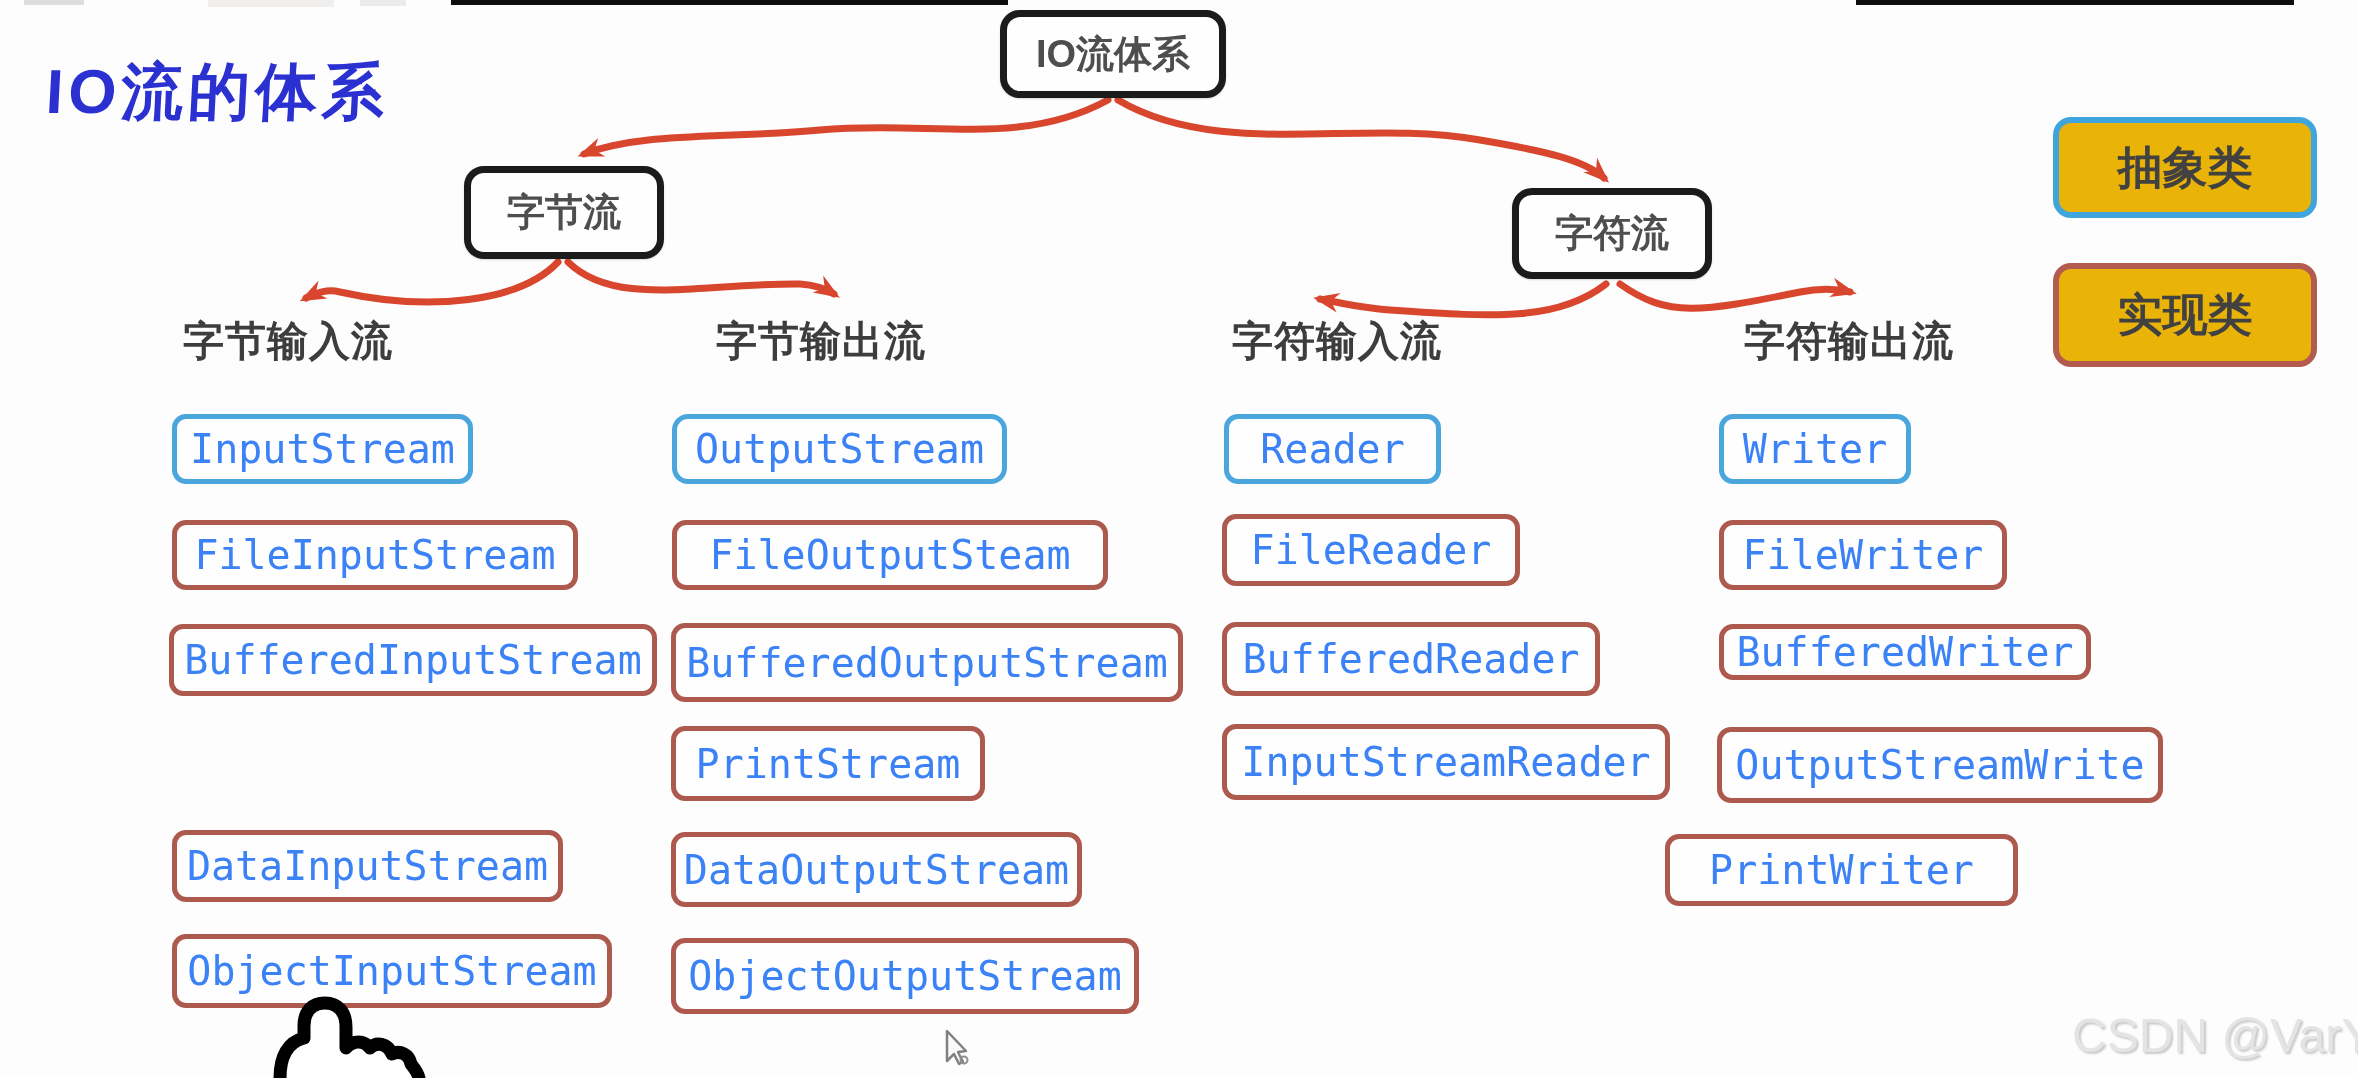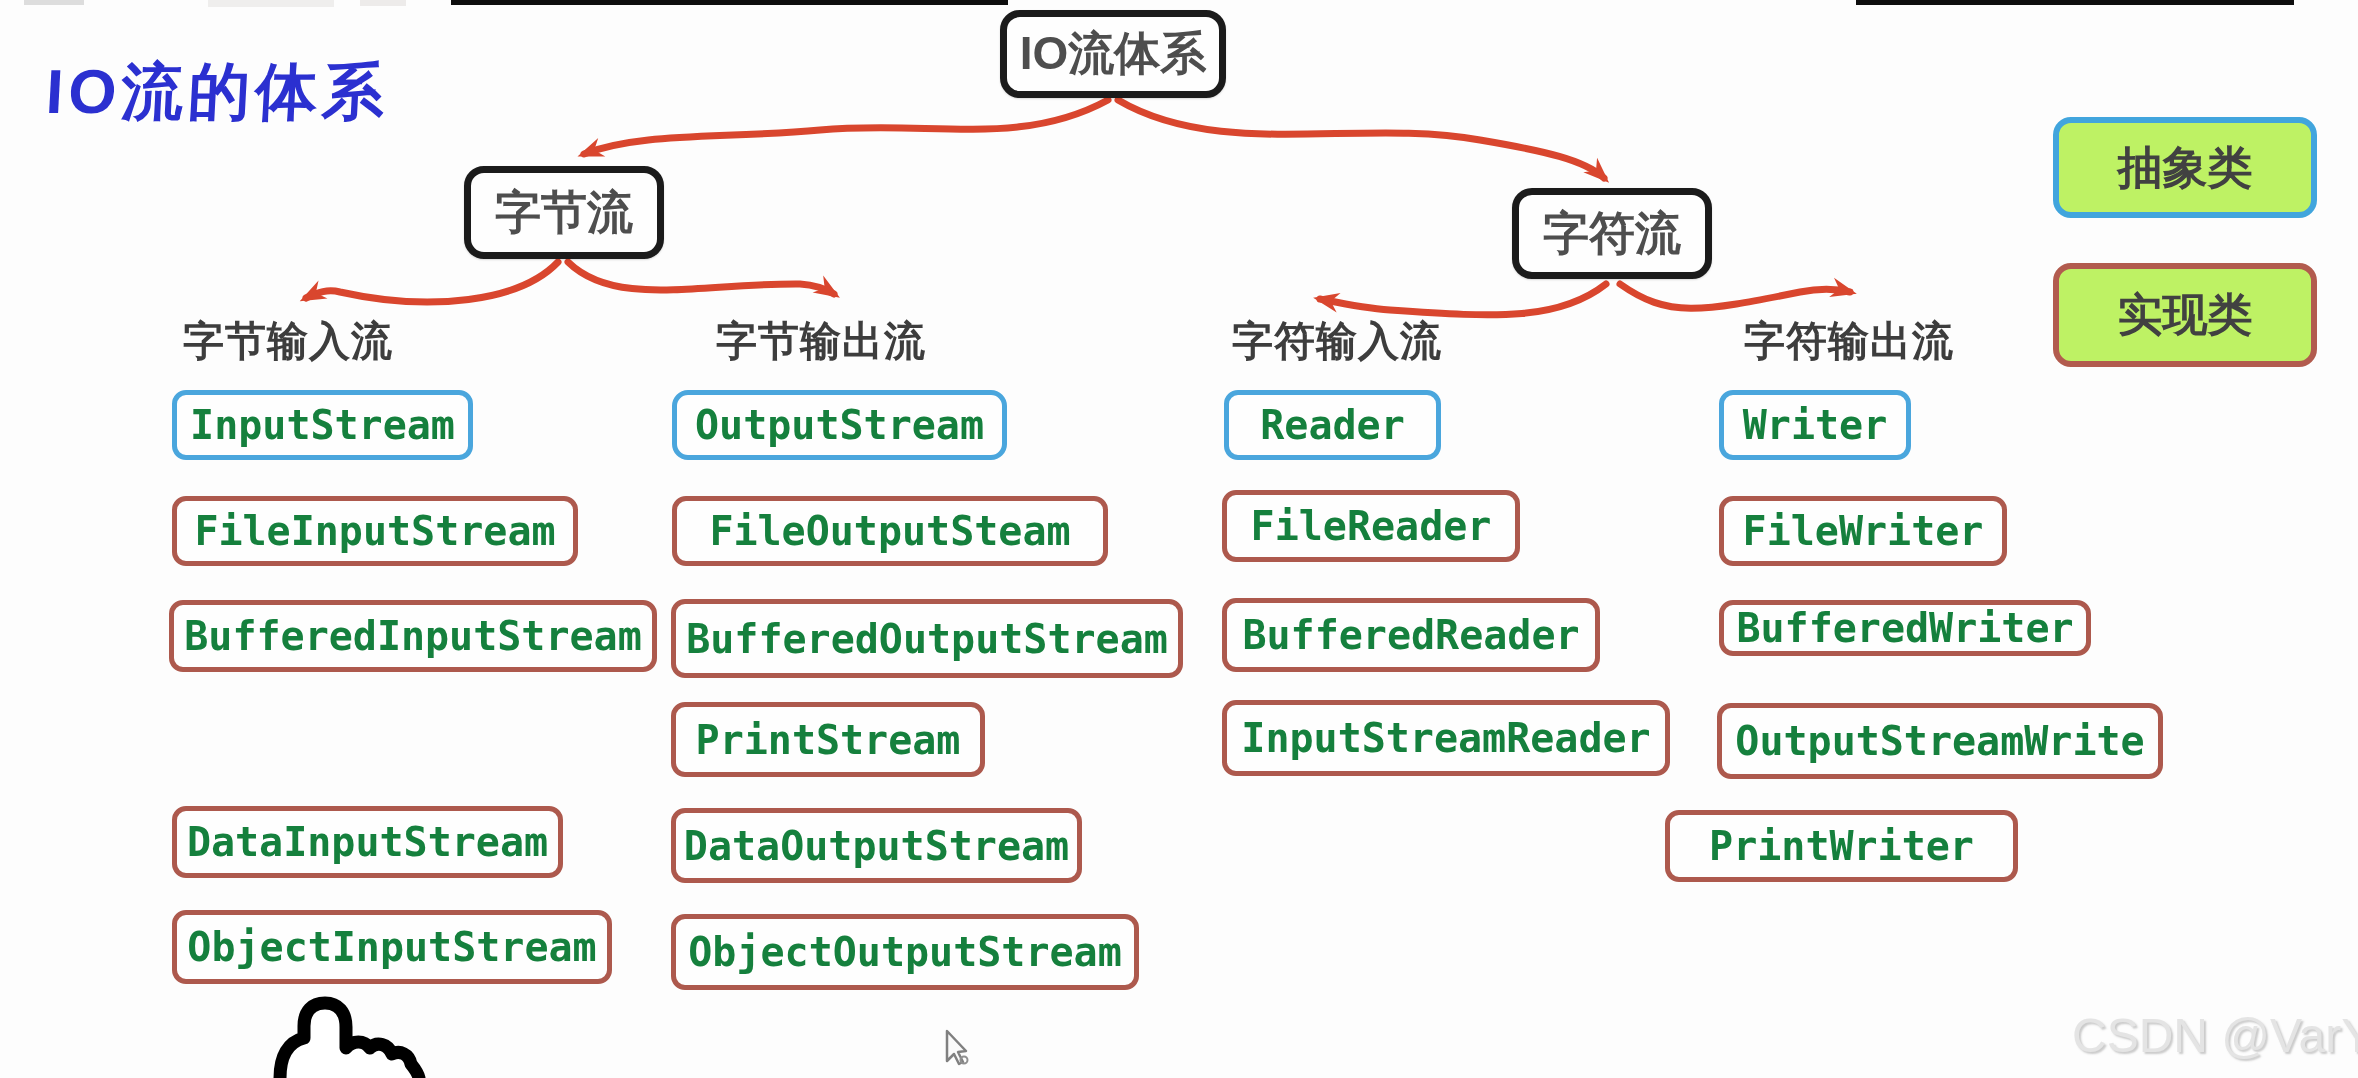--- a/index.html
+++ b/index.html
@@ -15,39 +15,40 @@
     position:absolute; left:46px; top:50px;
     font-size:62px; font-weight:bold; color:#2b30d0;
     letter-spacing:5px; transform:skewX(-3deg);
     white-space:nowrap;
   }
 
   .box { position:absolute; box-sizing:border-box; background:#fefefe;
          display:flex; align-items:center; justify-content:center; }
   .node {
     border:7px solid #1b1b1b; border-radius:20px;
-    font-size:46px; font-weight:600; color:#4e4e4e;
+    font-size:38px; font-weight:600; color:#4e4e4e;
     box-shadow:0 1px 2px rgba(0,0,0,0.15);
   }
   .col-header {
     position:absolute; width:200px; text-align:center;
     font-size:41px; font-weight:bold; color:#3d3d3d;
     letter-spacing:1px; white-space:nowrap;
   }
   .cls {
     border-radius:14px;
     font-family:"DejaVu Sans Mono","Liberation Mono",monospace;
-    font-size:40px; font-weight:700; color:#15803d;
+    font-size:40px; font-weight:400; color:#3b82f6;
     white-space:nowrap;
+    margin-top:24px;
   }
   .cls.abstract { border:5px solid #4aa6dd; }
   .cls.impl { border:5px solid #ad594d; }
 
   .legend-box {
-    position:absolute; box-sizing:border-box; background:#bef264;
+    position:absolute; box-sizing:border-box; background:#eab308;
     display:flex; align-items:center; justify-content:center;
     border-radius:18px; font-size:45px; font-weight:600; color:#414141;
   }
   .legend-box.abstract { border:6px solid #41a5dd; }
   .legend-box.impl { border:6px solid #b25b4e; }
 
   #arrows { position:absolute; left:0; top:0; pointer-events:none; }
 
   .watermark {
     position:absolute; left:2072px; top:1008px;

